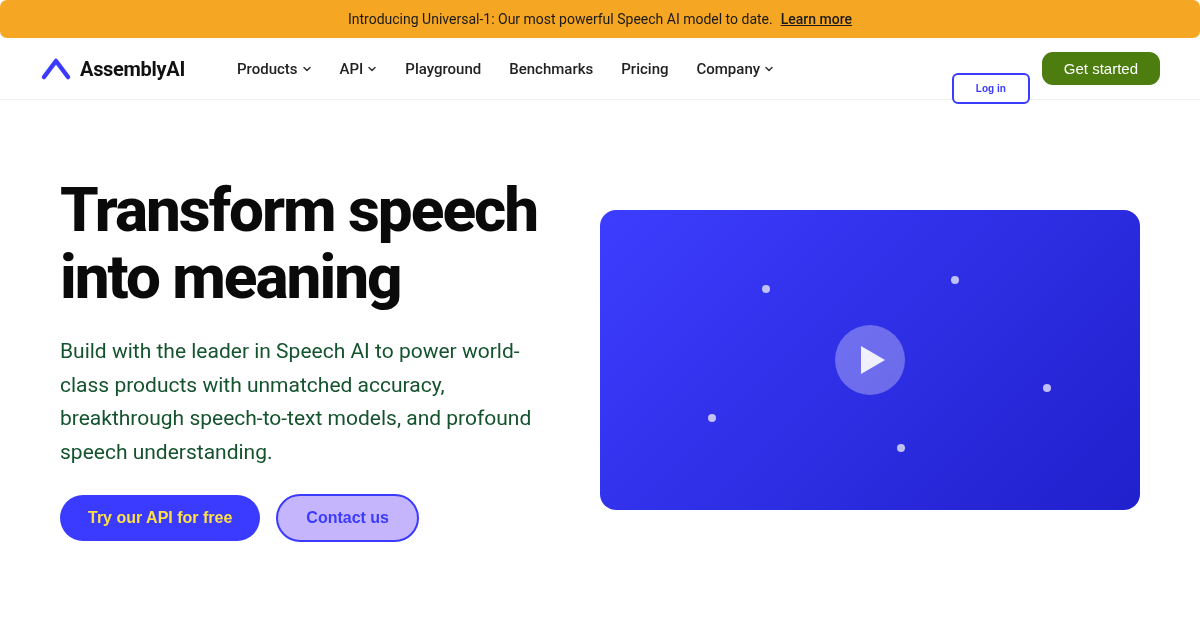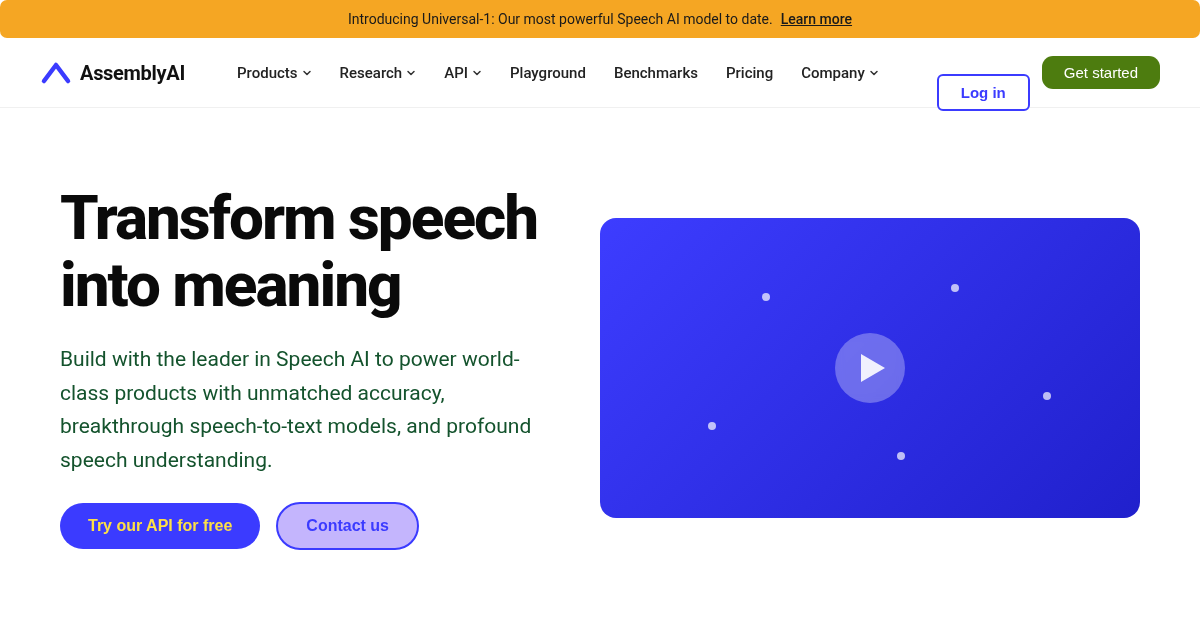--- a/index.html
+++ b/index.html
@@ -35,21 +35,21 @@
       text-decoration: underline;
       cursor: pointer;
       font-weight: 500;
     }
 
     
     .navbar {
       display: flex;
       align-items: center;
       padding: 0 40px;
-      height: 70px;
+      height: 62px;
       border-bottom: 1px solid #f0f0f0;
       background: #fff;
     }
 
     .logo-area {
       display: flex;
       align-items: center;
       gap: 8px;
       text-decoration: none;
       margin-right: 40px;
@@ -100,21 +100,21 @@
       align-items: center;
       gap: 12px;
     }
 
     .btn-login {
       padding: 8px 22px;
       border: 2px solid #3b3bff;
       border-radius: 6px;
       background: #fff;
       color: #3b3bff;
-      font-size: 15px;
+      font-size: 10px;
       font-weight: 600;
       cursor: pointer;
       transition: background 0.15s;
       margin-top: 40px;
     }
 
     .btn-started {
       padding: 8px 22px;
       border: none;
       border-radius: 11px;
@@ -261,26 +261,20 @@
 
   <div class="nav-links">
 
     <div class="nav-item">
       <span>Products</span>
       <svg class="chevron-icon" viewBox="0 0 10 10" fill="none" xmlns="http://www.w3.org/2000/svg">
         <path d="M2 3.5 L5 6.5 L8 3.5" stroke="#333" stroke-width="1.5" stroke-linecap="round" stroke-linejoin="round"></path>
       </svg>
     </div>
 
-    <div class="nav-item">
-      <span>Research</span>
-      <svg class="chevron-icon" viewBox="0 0 10 10" fill="none" xmlns="http://www.w3.org/2000/svg">
-        <path d="M2 3.5 L5 6.5 L8 3.5" stroke="#333" stroke-width="1.5" stroke-linecap="round" stroke-linejoin="round"></path>
-      </svg>
-    </div>
 
     <div class="nav-item">
       <span>API</span>
       <svg class="chevron-icon" viewBox="0 0 10 10" fill="none" xmlns="http://www.w3.org/2000/svg">
         <path d="M2 3.5 L5 6.5 L8 3.5" stroke="#333" stroke-width="1.5" stroke-linecap="round" stroke-linejoin="round"></path>
       </svg>
     </div>
 
     <div class="nav-item">
       <span>Playground</span>

